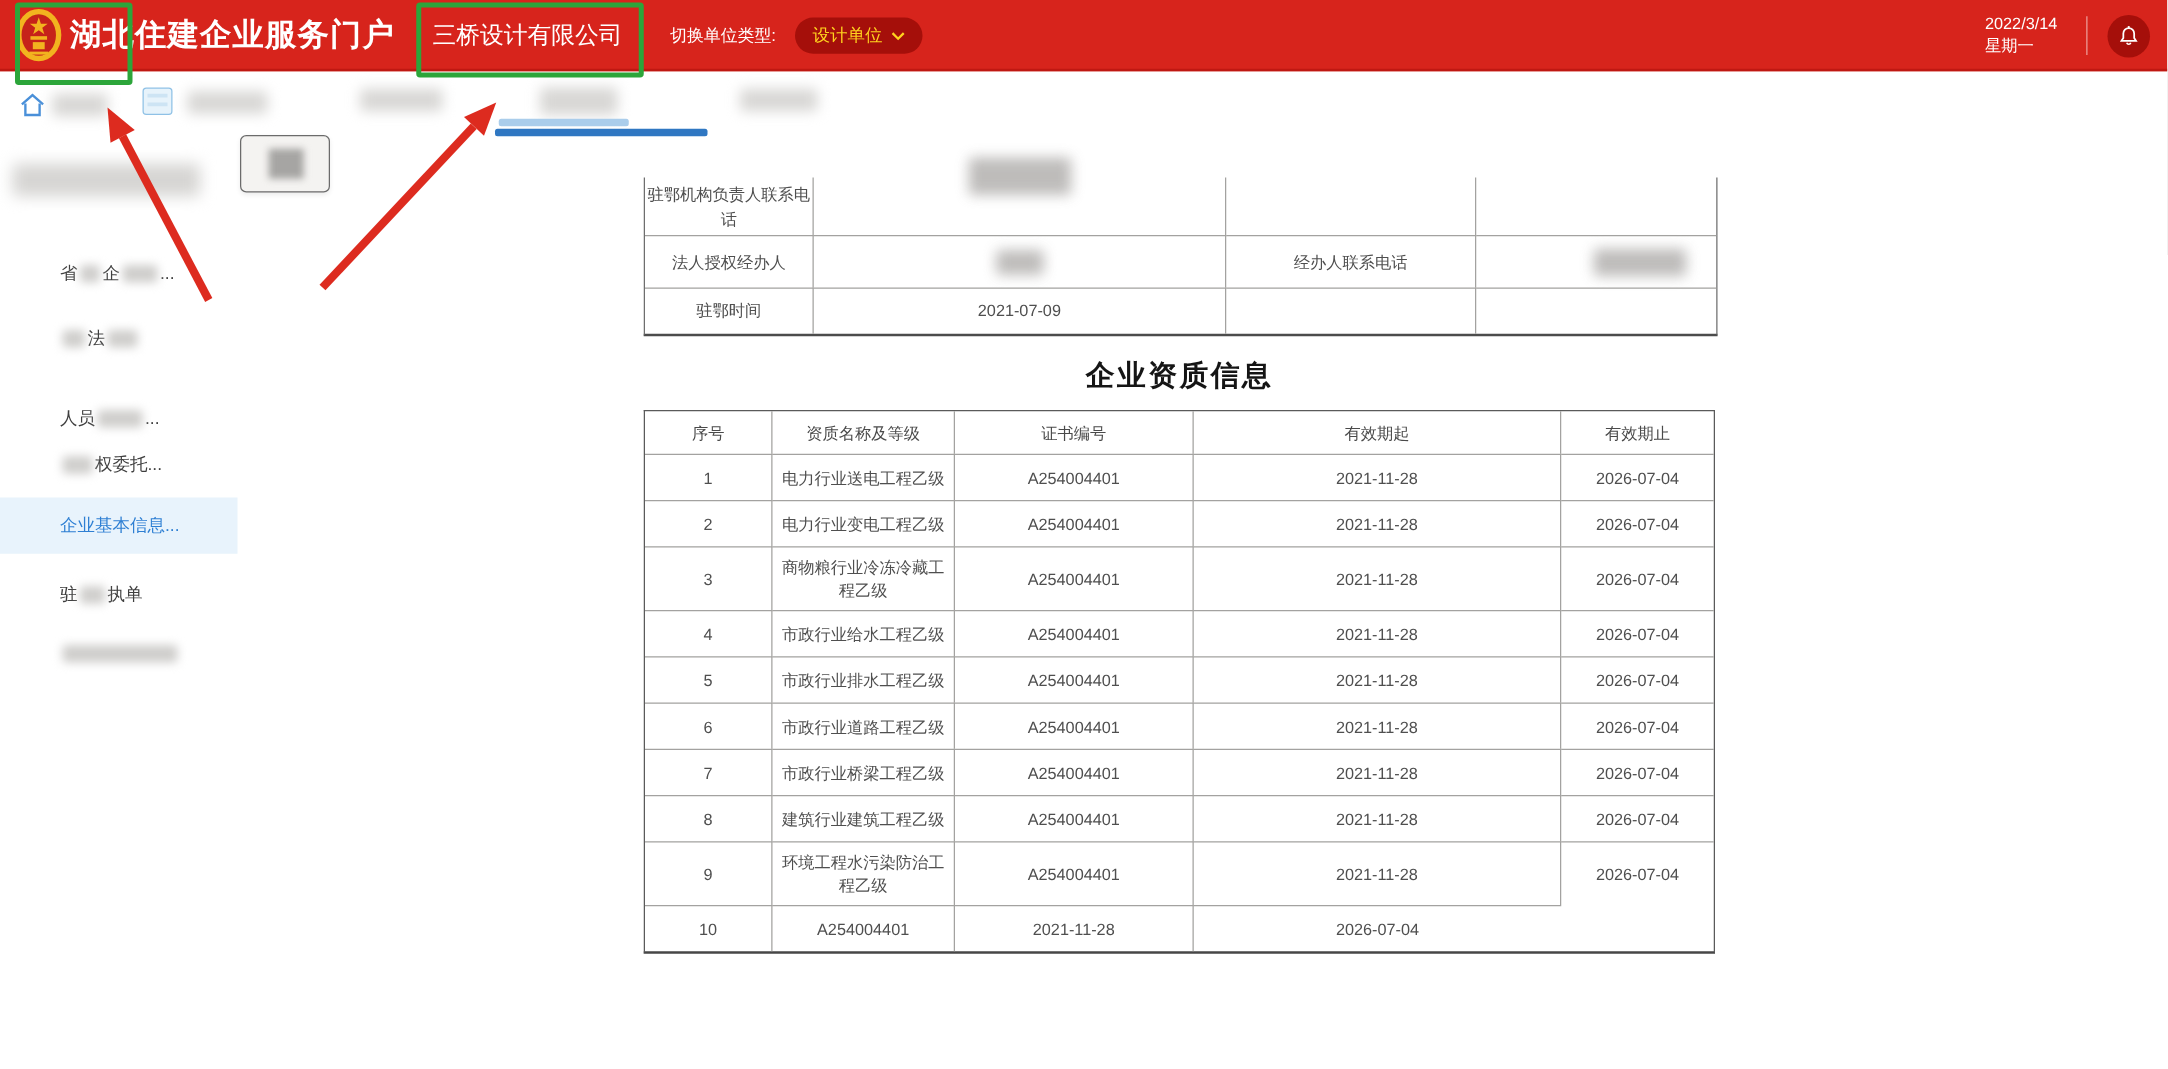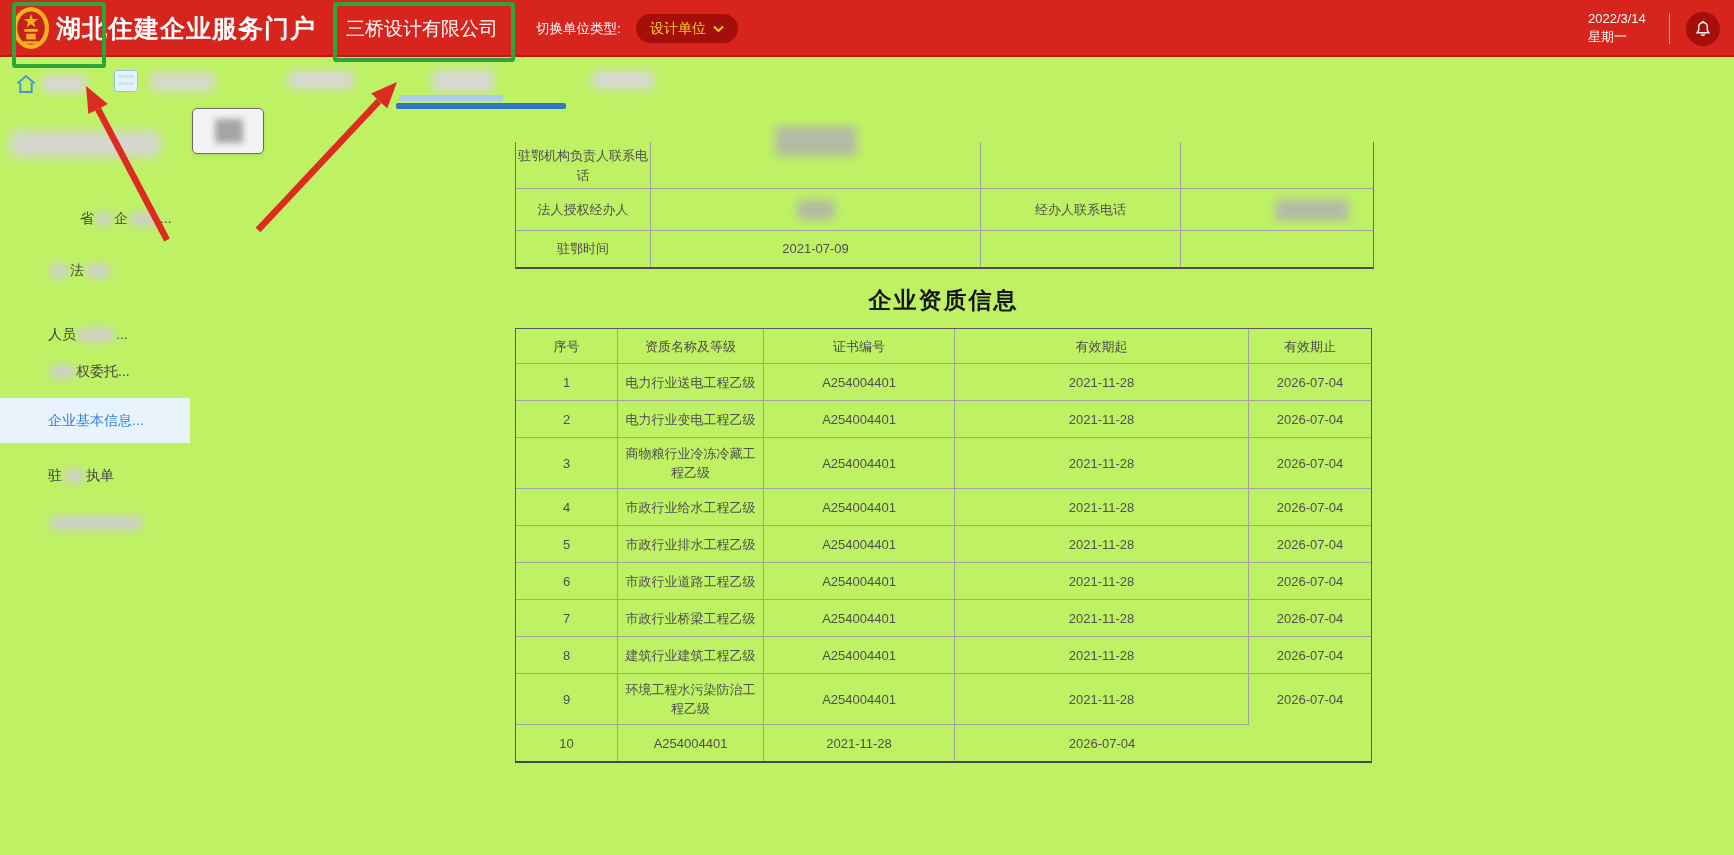--- a/index.html
+++ b/index.html
@@ -1,16 +1,16 @@
 <!DOCTYPE html>
 <html><head>
 <meta charset="utf-8">
 <style>
   html,body{margin:0;padding:0;background:#e9e8e6;font-family:"Liberation Sans","DejaVu Sans",sans-serif;}
-  #canvas{position:relative;width:1734px;height:855px;background:#bef264;overflow:hidden;margin:0 auto;}
+  #canvas{position:relative;width:1734px;height:855px;background:#ffffff;overflow:hidden;margin:0 auto;}
 
   
   .hdr{position:absolute;left:0;top:0;width:1734px;height:57px;background:#d7241c;border-bottom:2px solid #bf1812;box-sizing:border-box;}
   .logo{position:absolute;left:12px;top:6px;width:38px;height:44px;}
   .portal-title{position:absolute;left:56px;top:0;height:57px;line-height:57px;color:#fff;font-size:25px;font-weight:bold;letter-spacing:1px;white-space:nowrap;}
   .company{position:absolute;left:346px;top:0;height:57px;line-height:57px;color:#fff;font-size:19px;white-space:nowrap;}
   .switch-label{position:absolute;left:536px;top:0;height:57px;line-height:57px;color:#ffffff;font-size:13.5px;white-space:nowrap;}
   .unit-btn{position:absolute;left:636px;top:14px;width:102px;height:29px;background:#a50f0a;border-radius:15px;display:flex;align-items:center;justify-content:center;gap:7px;cursor:pointer;}
   .unit-btn span{color:#ffd21e;font-size:14px;}
   .date-block{position:absolute;left:1588px;top:10px;color:#fff;font-size:13px;line-height:18px;}
@@ -113,21 +113,21 @@
   <div class="ul-dark"></div>
   <div class="tabblur" style="left:592px;top:71px;width:62px;"></div>
 
   <div class="popup">
       <div class="blk"></div>
     </div>
 
   <div class="sblur-header"></div>
   <div class="side-active-bg"></div>
   <div id="sidebar">
-      <div class="side-item" style="top: 208px; margin-left: 32px;"><span>省</span><span class="sblur" style="width: 16px;"></span><span>企</span><span class="sblur" style="width: 28px;"></span><span>...</span></div>
+      <div class="side-item" style="top: 208px;"><span>省</span><span class="sblur" style="width: 16px;"></span><span>企</span><span class="sblur" style="width: 28px;"></span><span>...</span></div>
       <div class="side-item" style="top: 260px;"><span class="sblur" style="width: 18px;"></span><span>法</span><span class="sblur" style="width: 24px;"></span></div>
       <div class="side-item" style="top: 324px;"><span>人员</span><span class="sblur" style="width: 36px;"></span><span>...</span></div>
       <div class="side-item" style="top: 361px;"><span class="sblur" style="width: 24px;"></span><span>权委托...</span></div>
       <div class="side-item active" style="top: 410px;"><span>企业基本信息...</span></div>
       <div class="side-item" style="top: 465px;"><span>驻</span><span class="sblur" style="width: 20px;"></span><span>执单</span></div>
       <div class="side-item" style="top: 512px;"><span class="sblur" style="width: 92px;"></span></div>
     </div>
 
   <div class="t1" id="infoTable">
       <div class="c wraplbl">驻鄂机构负责人联系电话</div>

